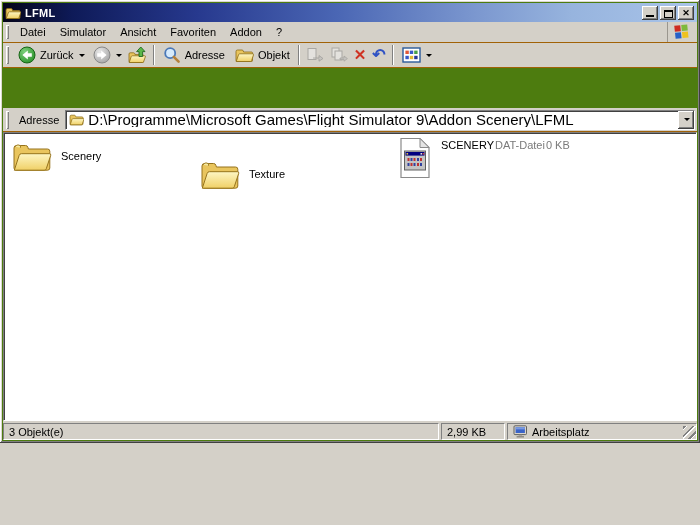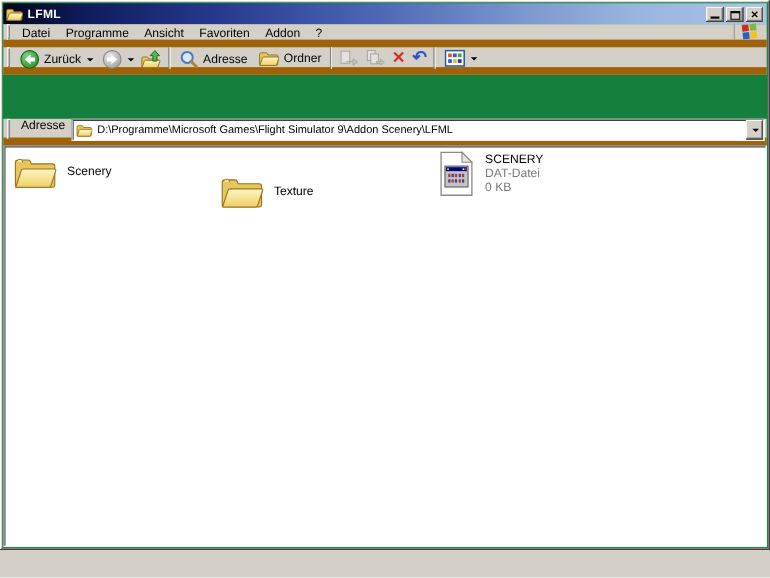--- a/index.html
+++ b/index.html
@@ -1,21 +1,21 @@
 <!DOCTYPE html>
 <html><head>
 <meta charset="utf-8">
 <style>
   * { box-sizing: border-box; margin: 0; padding: 0; }
   html,body { width:700px; height:525px; overflow:hidden; }
   body { font-family: "Liberation Sans", sans-serif; font-size:11px; background:#d4d0c8; }
 
   .window {
-    width:700px; height:500px; display:flex; flex-direction:column;
-    background:#15803d; padding:3px;
+    width:700px; height:443px; display:flex; flex-direction:column;
+    background:#4d7c0f; padding:3px;
     box-shadow: inset -1px -1px 0 #404040, inset 1px 1px 0 #ffffff,
                 inset -2px -2px 0 #808080, inset 2px 2px 0 #dcd8d0;
   }
 
   
   .titlebar {
     height:19px; flex:0 0 19px; display:flex; align-items:center; gap:4px;
     padding:0 2px;
     background: linear-gradient(to right,#05051a 0%,#0e1a58 10%,#27398e 28%,
                 #4a66b4 48%,#7b97cf 68%,#97b4de 82%,#a9c4e9 100%);
@@ -25,21 +25,21 @@
   .tb-btn {
     width:16px; height:14px; background:#d4d0c8; position:relative;
     display:flex; align-items:flex-end; justify-content:center; cursor:default;
     box-shadow: inset -1px -1px 0 #404040, inset 1px 1px 0 #ffffff, inset -2px -2px 0 #808080;
   }
   .glyph-min { width:8px; height:2px; background:#000; margin:0 0 3px 0; }
   .glyph-max { width:9px; height:8px; border:1px solid #000; border-top:2px solid #000; margin-bottom:2px; }
   .glyph-close { font-size:9px; font-weight:bold; line-height:13px; width:100%; text-align:center; }
 
   
-  .band { display:flex; align-items:flex-start; padding:0 2px; background:#d4d0c8; border-bottom:7px solid #a16207; }
+  .band { display:flex; align-items:center; padding:0 2px; background:#d4d0c8; border-bottom:1px solid #a16207; }
   .menubar { height:21px; flex:0 0 21px; }
   .toolbar { height:25px; flex:0 0 25px; }
   .addrbar { height:24px; flex:0 0 24px; gap:4px;margin-top:40px; }
   .grip { width:3px; height:14px; margin:0 4px 0 1px; background:#d4d0c8;
           box-shadow: inset 1px 1px 0 #fff, inset -1px -1px 0 #808080; }
   .grip.tall { height:18px; }
 
   .menu-item { padding:3px 7px; cursor:default; }
   .winlogo-box { margin-left:auto; align-self:stretch; display:flex; align-items:center;
                  padding:0 5px 0 7px; border-left:1px solid #9a968e; }
@@ -55,32 +55,32 @@
            border-top:3px solid #000; margin-left:1px; }
   .glyph-x { color:#cf3222; font-size:15px; font-weight:bold; line-height:16px; }
   .glyph-undo { color:#2f52c4; font-size:16px; font-weight:bold; line-height:16px; }
   .disabled { opacity:.5; filter:grayscale(1); }
 
   .addr-label { padding:0 2px; }
   .addr-box { flex:1; height:20px; background:#fff; display:flex; align-items:center; gap:4px;
               padding:0 0 0 3px; border:1px solid; border-color:#808080 #ffffff #ffffff #808080;
               box-shadow: inset 1px 1px 0 #404040; }
   .addr-input { flex:1; border:0; outline:0; height:15px; font-family:"Liberation Sans",sans-serif;
-                font-size:10px; padding:0; background:transparent; }
+                font-size:15px; padding:0; background:transparent; }
   .addr-drop { width:16px; align-self:stretch; background:#d4d0c8; display:flex; align-items:center;
                justify-content:center; cursor:default;
                box-shadow: inset -1px -1px 0 #404040, inset 1px 1px 0 #ffffff, inset -2px -2px 0 #808080; }
   .go-btn { display:flex; align-items:center; gap:5px; padding:2px 6px 2px 3px; cursor:default; white-space:nowrap; }
 
   
   .content { flex:1; background:#fff; position:relative;
              border:1px solid; border-color:#808080 #ffffff #ffffff #808080;
              box-shadow: inset 1px 1px 0 #404040; }
   .tile { position:absolute; display:flex; align-items:center; gap:9px; cursor:default; }
-  .tile .labels { display:flex; flex-direction:column; gap:1px; }
+  .tile .labels { display:flex; flex-direction:row; gap:1px; }
   .fname { font-size:11px; color:#000; }
   .fmeta { font-size:11px; color:#7a7a7a; line-height:12px; }
 
   
   .statusbar { height:19px; flex:0 0 19px; display:flex; gap:2px; padding-top:2px; background:#d4d0c8; }
   .spanel { border:1px solid; border-color:#808080 #ffffff #ffffff #808080;
             padding:1px 5px; display:flex; align-items:center; gap:4px; overflow:hidden; white-space:nowrap; }
   .sp1 { width:436px; } .sp2 { width:64px; } .sp3 { flex:1; position:relative; }
   .grip-corner { position:absolute; right:0; bottom:0; width:13px; height:13px;
     background: repeating-linear-gradient(-45deg, transparent 0 3px, #ffffff 3px 4px, #808080 4px 6px);
@@ -131,21 +131,21 @@
         </div>
       <div class="tb-btn">
           <div class="glyph-close">✕</div>
         </div>
     </div>
   </div>
 
   <div class="band menubar">
     <div class="grip"></div>
     <span class="menu-item">Datei</span>
-    <span class="menu-item">Programme</span>
+    <span class="menu-item">Simulator</span>
     <span class="menu-item">Ansicht</span>
     <span class="menu-item">Favoriten</span>
     <span class="menu-item">Addon</span>
     <span class="menu-item">?</span>
     <div class="winlogo-box">
       <div class="flag">
         <div class="fq1"></div>
           <div class="fq2"></div>
           <div class="fq3"></div>
           <div class="fq4"></div>
@@ -200,21 +200,21 @@
       <span>Adresse</span>
     </div>
 
     <div class="tbtn">
       <span>
         <svg width="19" height="16" viewBox="0 0 19 16">
           <path d="M1 4.5 Q1 3 2.5 3 L7 3 Q8 3 8.3 4 L8.6 5 L16.5 5 Q17.5 5 17.5 6 L17.5 13.5 Q17.5 14.5 16.5 14.5 L2 14.5 Q1 14.5 1 13.5 Z" fill="#e9c55e" stroke="#8a6a14" stroke-width=".8"></path>
           <path d="M1.2 14.5 L3.6 7.6 Q3.9 6.8 4.7 6.8 L18 6.8 Q18.8 6.8 18.6 7.6 L16.6 13.7 Q16.4 14.5 15.6 14.5 Z" fill="url(#foldgrad)" stroke="#8a6a14" stroke-width=".8"></path>
         </svg>
       </span>
-      <span>Ordner</span>
+      <span>Objekt</span>
     </div>
 
     <div class="sep"></div>
 
     <div class="tbtn icon-only disabled">
       <span>
         <svg width="18" height="16" viewBox="0 0 18 16">
           <rect x="2" y="1.5" width="8" height="11" fill="#f4f4f4" stroke="#808080"></rect>
           <path d="M7 13 L13 13 L13 10.5 L17 13.5 L13 16.2 L13 13.9" fill="#b8b8b8" stroke="#707070" stroke-width=".8" transform="translate(0,-2)"></path>
         </svg>
@@ -324,14 +324,35 @@
       </span>
       <div class="labels" style="margin-top:2px;">
         <span class="fname">SCENERY</span>
         <span class="fmeta">DAT-Datei</span>
         <span class="fmeta">0 KB</span>
       </div>
     </div>
 
   </div>
 
+  <div class="statusbar">
+    <div class="spanel sp1">
+      <span>3 Objekt(e)</span>
+    </div>
+    <div class="spanel sp2">
+      <span>2,99 KB</span>
+    </div>
+    <div class="spanel sp3">
+      <span>
+        <svg width="15" height="13" viewBox="0 0 15 13">
+          <rect x="1" y="0.8" width="12.5" height="8.8" rx="1" fill="#d8d4cc" stroke="#555" stroke-width=".9"></rect>
+          <rect x="2.6" y="2.2" width="9.3" height="5.8" fill="#3a63c8"></rect>
+          <rect x="2.6" y="2.2" width="9.3" height="2.2" fill="#7a9ae0"></rect>
+          <rect x="5.6" y="9.8" width="3.4" height="1.3" fill="#a8a49c"></rect>
+          <rect x="3.6" y="11.1" width="7.4" height="1.4" fill="#8a867e"></rect>
+        </svg>
+      </span>
+      <span>Arbeitsplatz</span>
+      <div class="grip-corner"></div>
+    </div>
+  </div>
 
 </div>
 
 </body></html>

